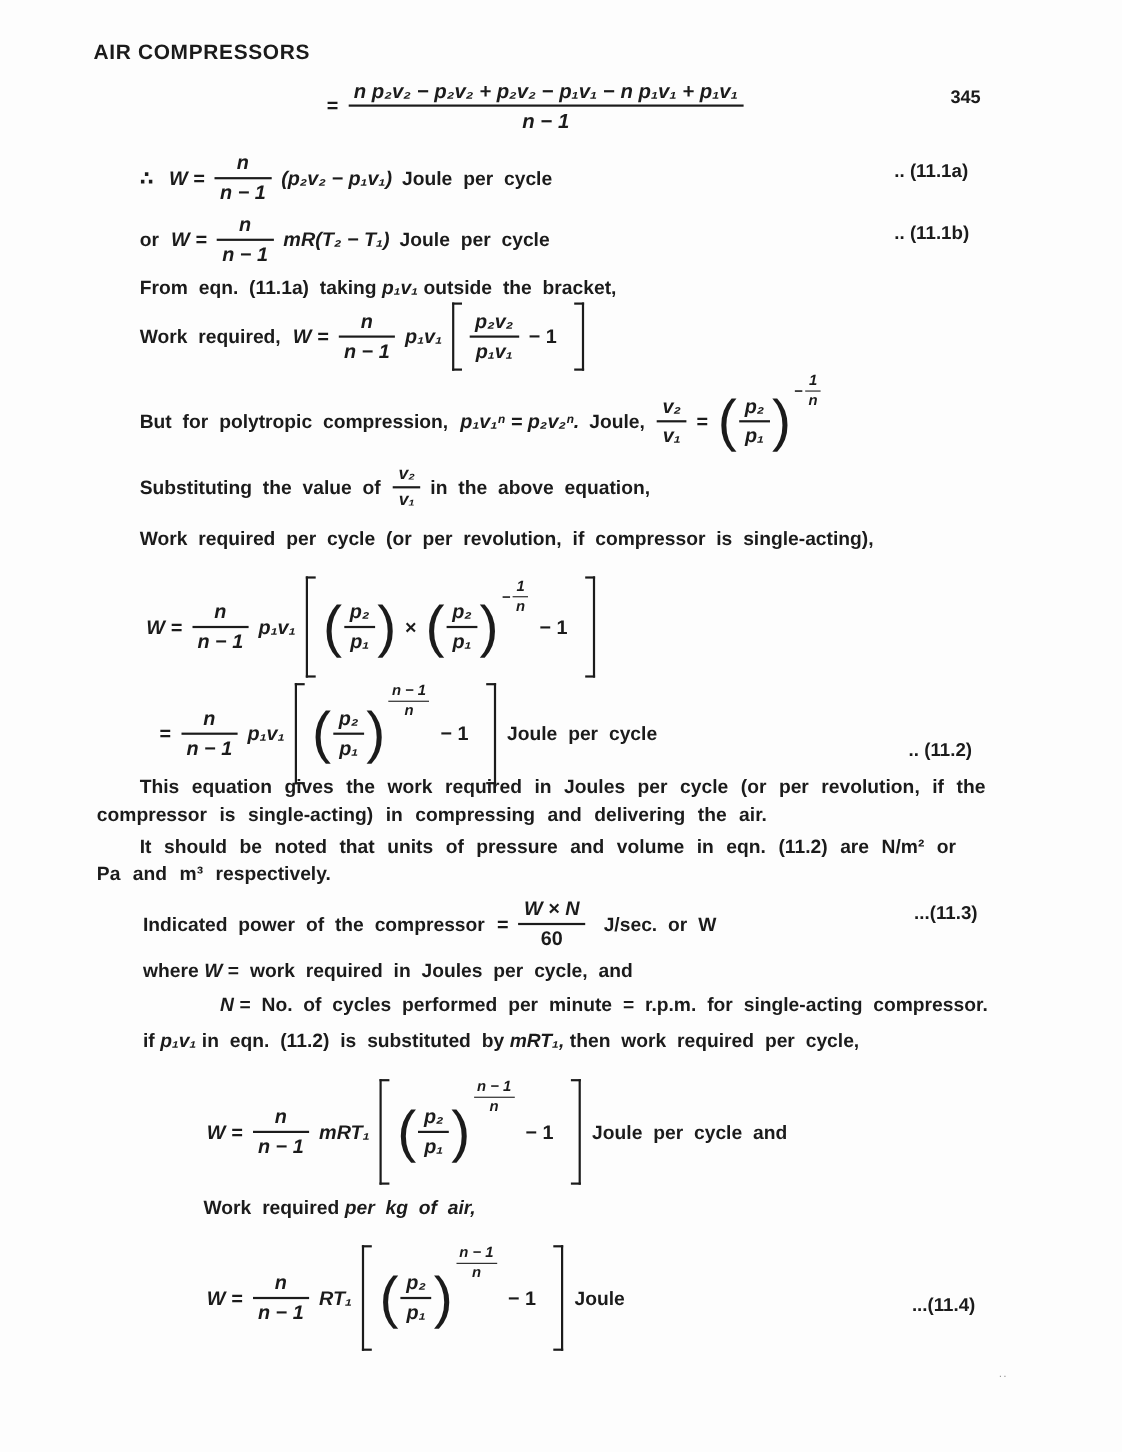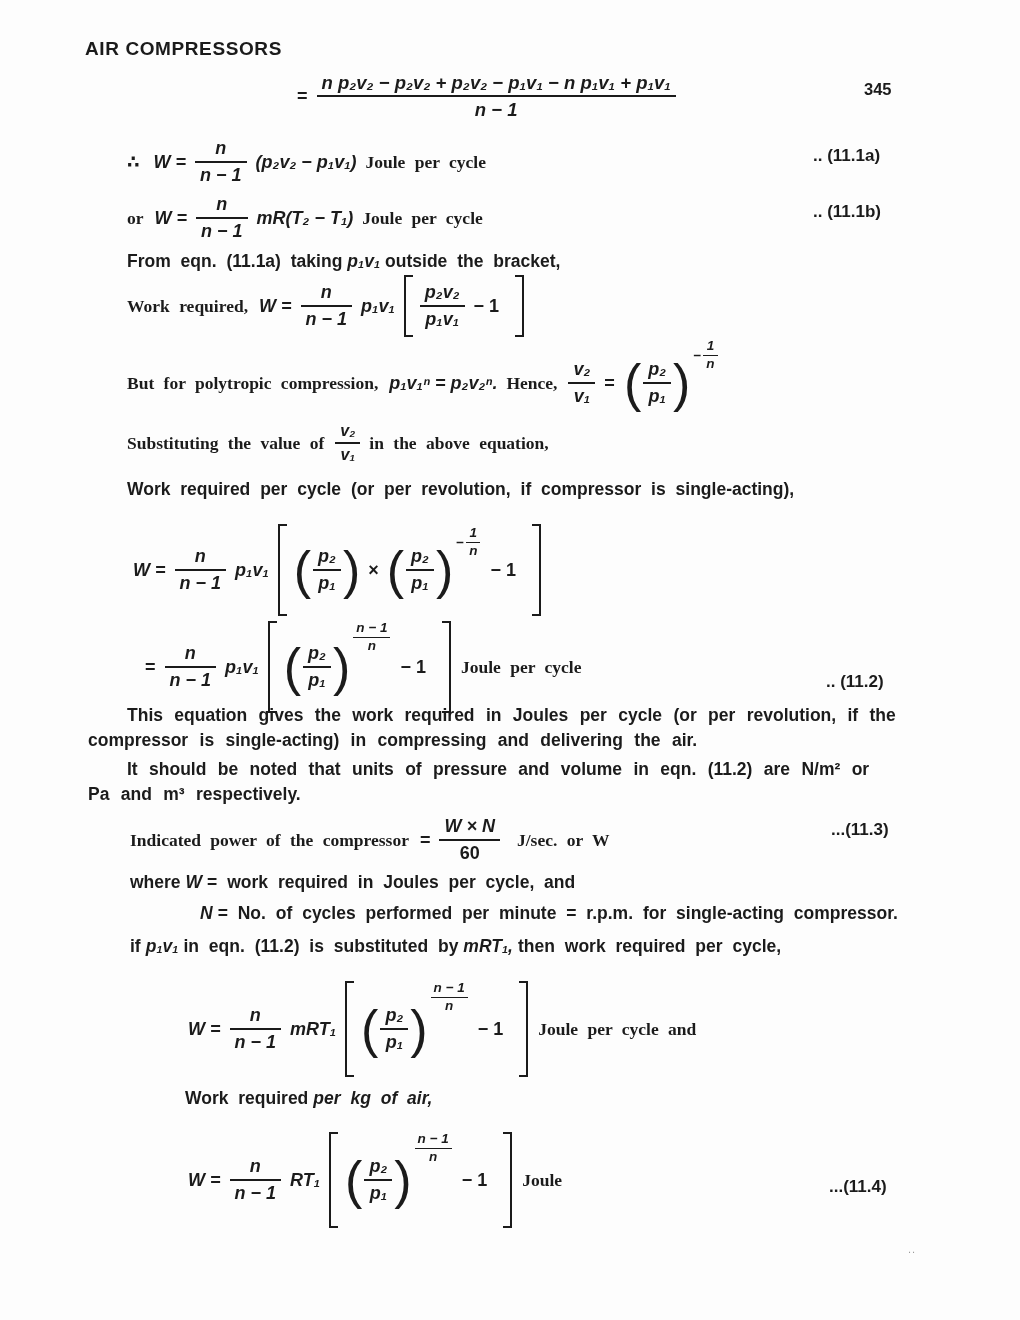--- a/index.html
+++ b/index.html
@@ -7,21 +7,21 @@
   .page {
     position:relative; width:1020px; height:1320px; overflow:hidden;
     background:#fdfdfd; color:#1b1b1b;
     font-family:"Liberation Sans","DejaVu Sans",sans-serif;
   }
   .hdr { position:absolute; top:38px; left:85px; font-size:19px; font-weight:700; letter-spacing:.6px; }
   .pnum { position:absolute; top:44px; left:864px; font-size:16.5px; font-weight:700;margin-top:36px; }
 
   .row { position:absolute; display:flex; align-items:center; white-space:nowrap;
          font-size:18px; font-weight:700; }
-  .t { font-style:normal; font-size:17.5px; word-spacing:5px; margin-right:11px;font-family:Liberation Serif, serif; }
+  .t { font-style:normal; font-size:17.5px; word-spacing:5px; margin-right:11px; }
   .m { font-style:italic; margin-right:9px; }
   .m:last-child, .t:last-child { margin-right:0; }
 
   .frac { display:inline-flex; flex-direction:column; text-align:center;
           font-style:italic; line-height:1.15; margin-right:9px; }
   .frac .fn { padding:0 5px 2px; border-bottom:2.4px solid #1b1b1b; }
   .frac .fd { padding:2px 5px 0; }
 
   .brk { width:9px; border:2.6px solid #1b1b1b; flex:0 0 auto; }
   .brk.l { border-right:none; margin-right:7px; }
@@ -104,21 +104,21 @@
       <span class="fn">p₂v₂</span>
       <span class="fd">p₁v₁</span>
     </span>
     <span class="m" style="font-style:normal;">− 1</span>
     <span class="brk r h62"></span>
   </div>
 
   <div class="row" style="top:355px;left:127px;height:56px;">
     <span class="t">But for polytropic compression,</span>
     <span class="m">p₁v₁ⁿ = p₂v₂ⁿ.</span>
-    <span class="t">Hence,</span>
+    <span class="t">Joule,</span>
     <span class="frac">
       <span class="fn">v₂</span>
       <span class="fd">v₁</span>
     </span>
     <span class="m" style="font-style:normal;">=</span>
     <span class="pgroup">
       <span class="bigp">(</span>
       <span class="frac" style="margin:0 2px;">
         <span class="fn">p₂</span>
         <span class="fd">p₁</span>

